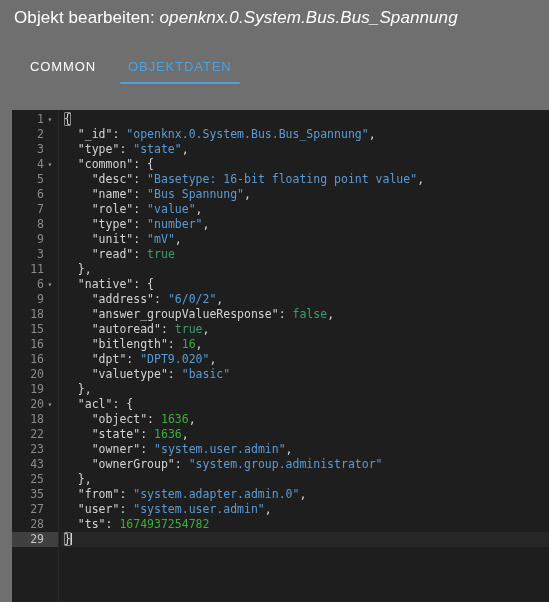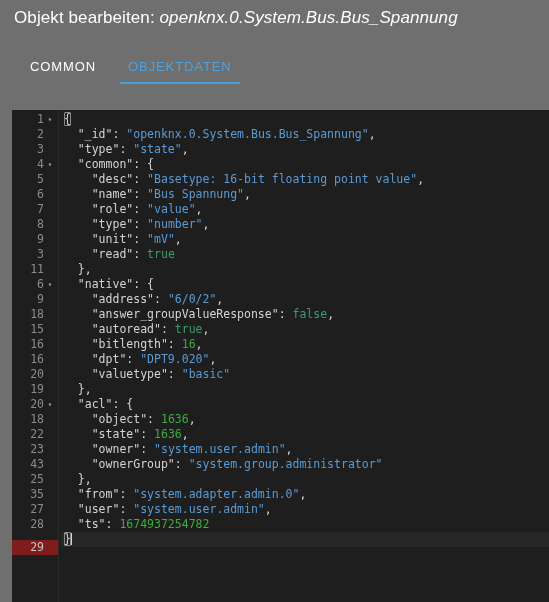--- a/index.html
+++ b/index.html
@@ -131,23 +131,22 @@
     height: 15px;
     line-height: 15px;
     white-space: pre;
     color: #d4d4d4;
     padding-left: 3px;
   }
   .code-line.active-line {
     background: #262626;
   }
   .gutter-line.active-line {
-    background: #7f1d1d;
+    background: #404040;
     color: #c8c8c8;
-    margin-top: 8px;
   }
 
   
   .tk-punc   { color: #d4d4d4; }
   .tk-key    { color: #d4d4d4; }
   .tk-str    { color: #5b9bd5; }
   .tk-num    { color: #3cae3c; }
   .tk-bool   { color: #3f9b6e; }
 
   .brace-match {

